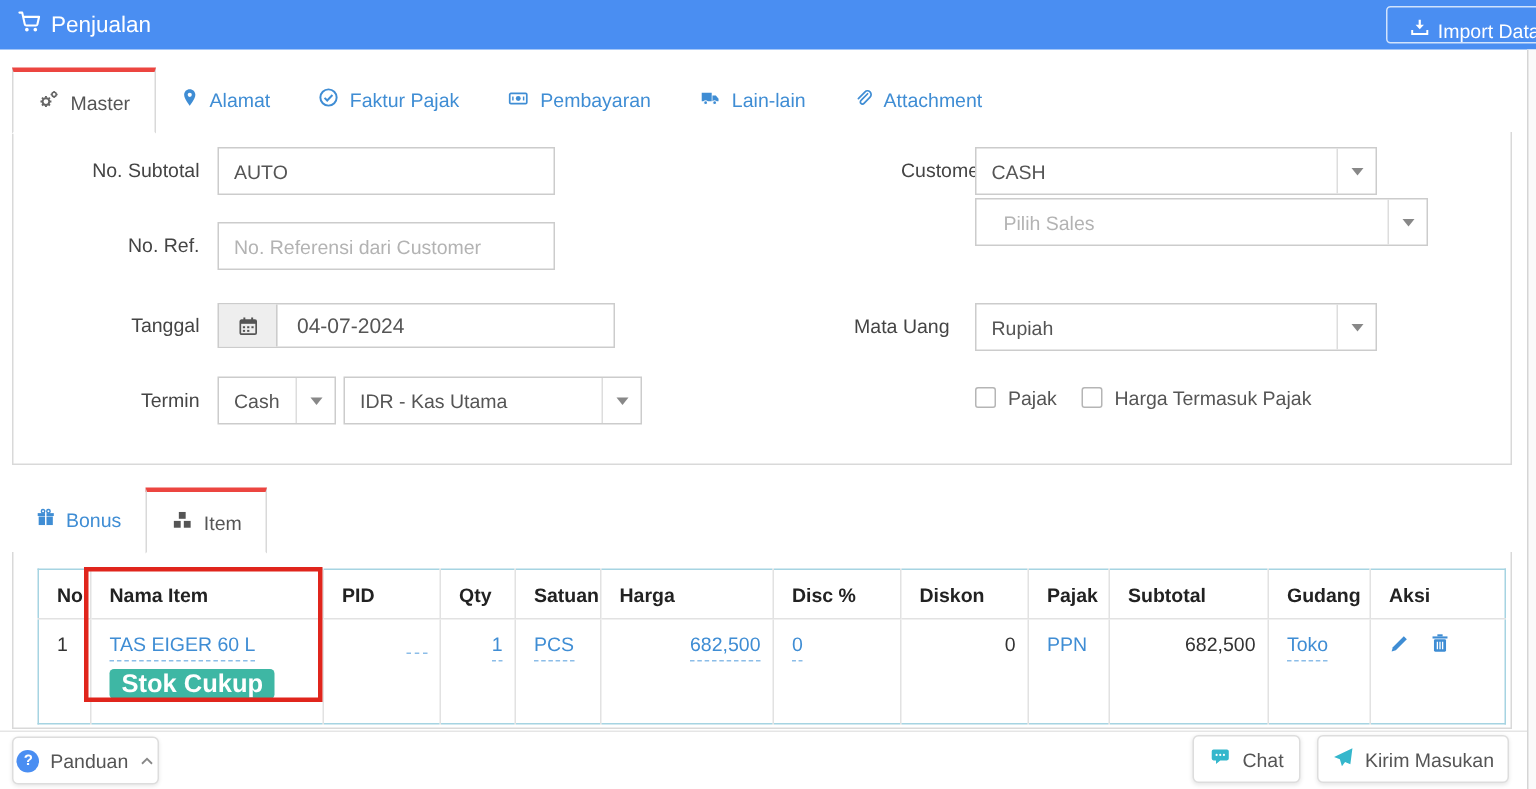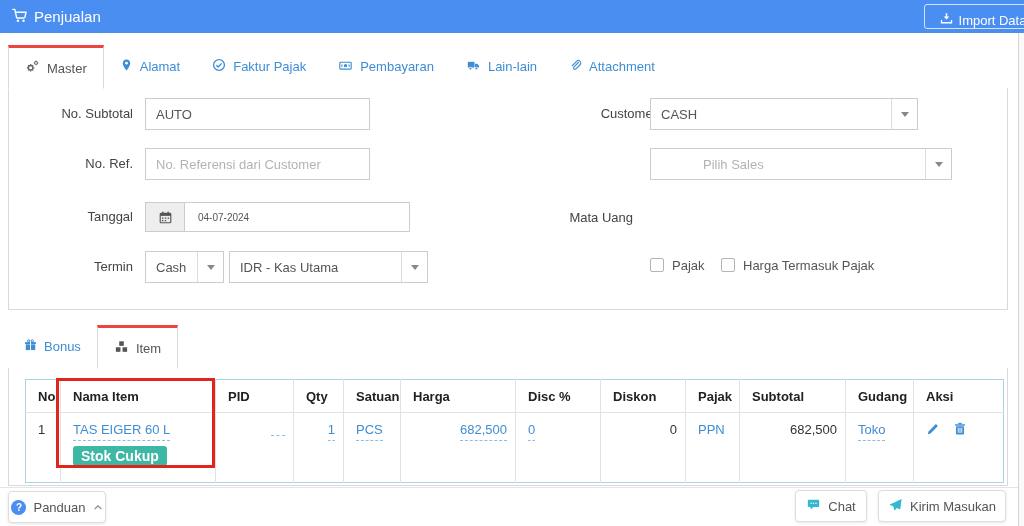--- a/index.html
+++ b/index.html
@@ -24,37 +24,37 @@
   .flabel{position:absolute;font-size:13px;color:#444;text-align:right;line-height:32px;height:32px;}
   .tinput{position:absolute;border:1px solid #ccc;background:#fff;font-size:13px;color:#555;padding:0 10px;height:32px;line-height:30px;box-sizing:border-box;outline:none;font-family:inherit;width:225px;}
   .tinput::placeholder{color:#b3b3b3;}
   .sel{position:absolute;border:1px solid #ccc;background:#fff;box-sizing:border-box;display:flex;align-items:stretch;cursor:pointer;}
   .sel .val{flex:1;padding:0 10px;font-size:13px;color:#555;display:flex;align-items:center;white-space:nowrap;overflow:hidden;}
   .sel .val.ph{color:#b3b3b3;padding-left:18px;}
   .sel .caret{width:25px;border-left:1px solid #ddd;display:flex;align-items:center;justify-content:center;}
   .tri{width:0;height:0;border-left:4px solid transparent;border-right:4px solid transparent;border-top:5px solid #888;}
   .dgroup{position:absolute;display:flex;border:1px solid #ccc;background:#fff;box-sizing:border-box;cursor:pointer;}
   .daddon{width:38px;background:#eee;border-right:1px solid #ccc;display:flex;align-items:center;justify-content:center;color:#555;}
-  .dval{padding:0 13px;font-size:10px;color:#555;display:flex;align-items:center;}
+  .dval{padding:0 13px;font-size:14px;color:#555;display:flex;align-items:center;}
   .cb{position:absolute;width:14px;height:14px;border:1px solid #b5b5b5;border-radius:2px;background:#fff;cursor:pointer;box-sizing:border-box;}
   .cblabel{position:absolute;font-size:13px;color:#555;line-height:16px;}
 
   
   #items-table{position:absolute;left:17px;top:54px;width:978px;border-collapse:collapse;table-layout:fixed;background:#fff;border:1px solid #a6d4e2;}
   #items-table th{border-left:1px solid #e2e2e2;border-bottom:1px solid #e2e2e2;height:32px;font-size:13px;color:#222;text-align:left;padding:0 0 0 12px;font-weight:bold;}
   #items-table th:first-child,#items-table td:first-child{border-left:none;}
   #items-table td{border-left:1px solid #e2e2e2;height:60px;vertical-align:top;padding:9px 8px 0 12px;font-size:13px;color:#333;line-height:15px;}
   td.r{text-align:right;}
   td.harga-cell{padding-right:22px;}
   td.qty-cell{padding-right:12px;}
   td.pl8{padding-left:8px;}
   .ed{color:#3f8dd4;display:inline-block;padding-bottom:3px;border-bottom:1px dashed #8cbde8;cursor:pointer;}
   .ed-empty{min-width:14px;height:10px;}
   .lnk{color:#3f8dd4;cursor:pointer;}
-  .badge-stock{display:inline-block;background:#3eb7a4;color:#fff;font-size:14px;font-weight:bold;padding:4px 8px;border-radius:3px;margin-top:5px;line-height:12px;}
+  .badge-stock{display:inline-block;background:#3eb7a4;color:#fff;font-size:17px;font-weight:bold;padding:4px 8px;border-radius:3px;margin-top:5px;line-height:12px;}
   .act-ic{color:#3f8dd4;margin-right:9px;cursor:pointer;display:inline-block;}
   .annotation{position:absolute;left:48px;top:53px;width:159px;height:90px;border:3px solid #e0251c;box-sizing:border-box;z-index:5;pointer-events:none;}
 
   
   .footline{position:absolute;left:0;top:487px;width:1024px;height:0;border-top:1px solid #e5e5e5;}
   .fbtn{position:absolute;background:#fff;border:1px solid #ddd;border-radius:4px;box-shadow:0 1px 3px rgba(0,0,0,.1);display:flex;align-items:center;justify-content:center;gap:7px;font-size:13px;color:#555;box-sizing:border-box;cursor:pointer;}
   #panduan-btn{left:8px;top:491px;width:98px;height:32px;}
   #chat-btn{left:795px;top:490px;width:72px;height:32px;}
   #kirim-btn{left:878px;top:490px;width:128px;height:32px;}
   .qicon{width:15px;height:15px;border-radius:50%;background:#4a8ef2;color:#fff;font-size:10px;font-weight:bold;display:flex;align-items:center;justify-content:center;}
@@ -201,28 +201,34 @@
   </div>
 
   <div class="flabel" style="left:504px;top:98px;width:153px;">Customer</div>
   <div class="sel" style="left:650px;top:98px;width:268px;height:32px;">
     <div class="val">CASH</div>
     <div class="caret">
         <i class="tri"></i>
       </div>
   </div>
 
-  <div class="sel" style="left:650px;top:148px;width:302px;height:32px;padding-left:34px;">
+  <div class="sel" style="left:650px;top:132px;width:302px;height:32px;">
     <div class="val ph">Pilih Sales</div>
     <div class="caret">
         <i class="tri"></i>
       </div>
   </div>
 
   <div class="flabel" style="left:480px;top:202px;width:153px;">Mata Uang</div>
+  <div class="sel" style="left:650px;top:202px;width:268px;height:32px;">
+    <div class="val">Rupiah</div>
+    <div class="caret">
+        <i class="tri"></i>
+      </div>
+  </div>
 
   <div class="cb" style="left:650px;top:258px;"></div>
   <div class="cblabel" style="left:672px;top:258px;">Pajak</div>
   <div class="cb" style="left:721px;top:258px;"></div>
   <div class="cblabel" style="left:743px;top:258px;">Harga Termasuk Pajak</div>
 
   <div class="card" id="card-items">
     <div class="tabs">
       <div class="tab">
         <span class="ic">

